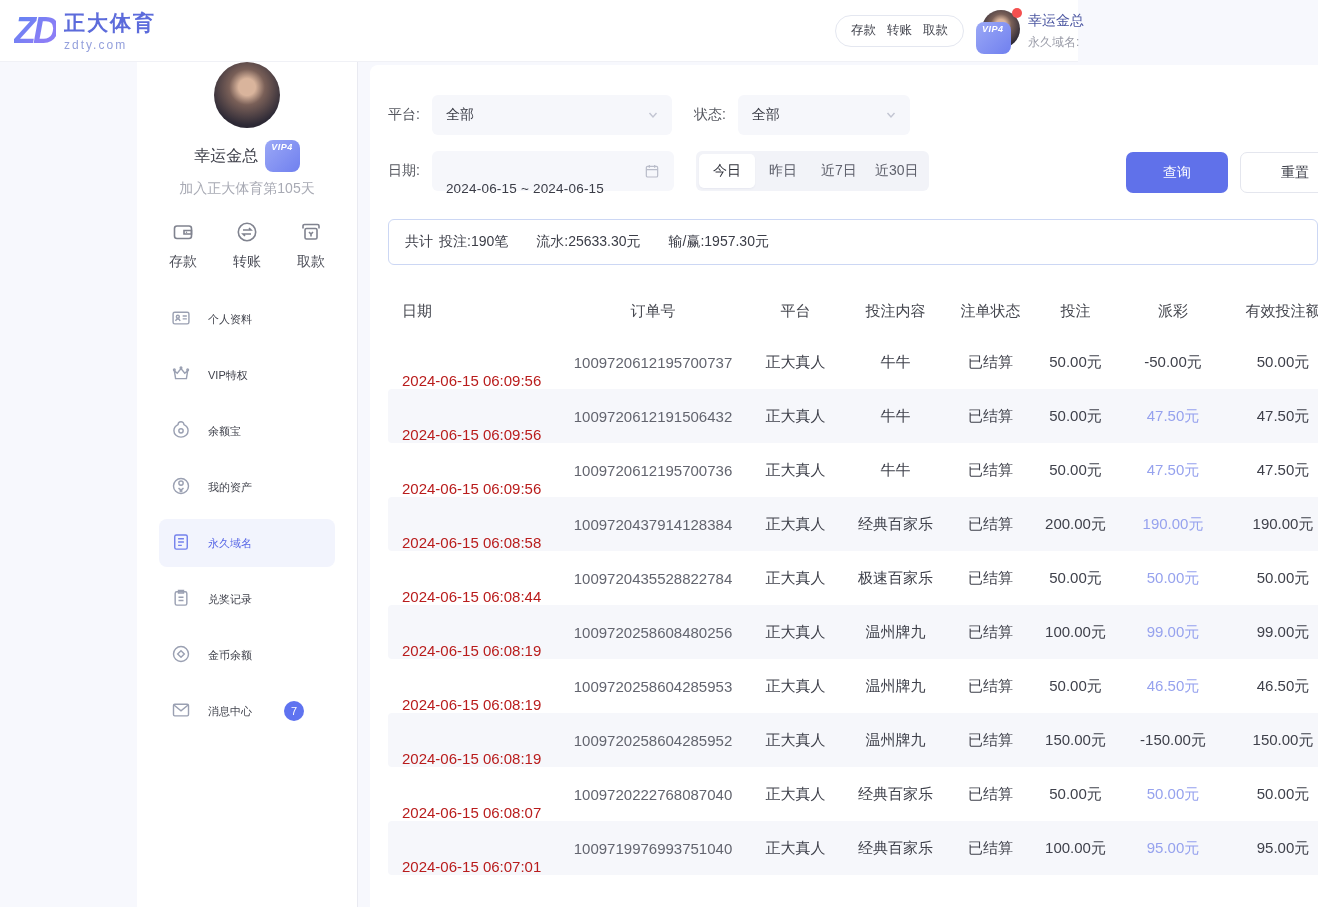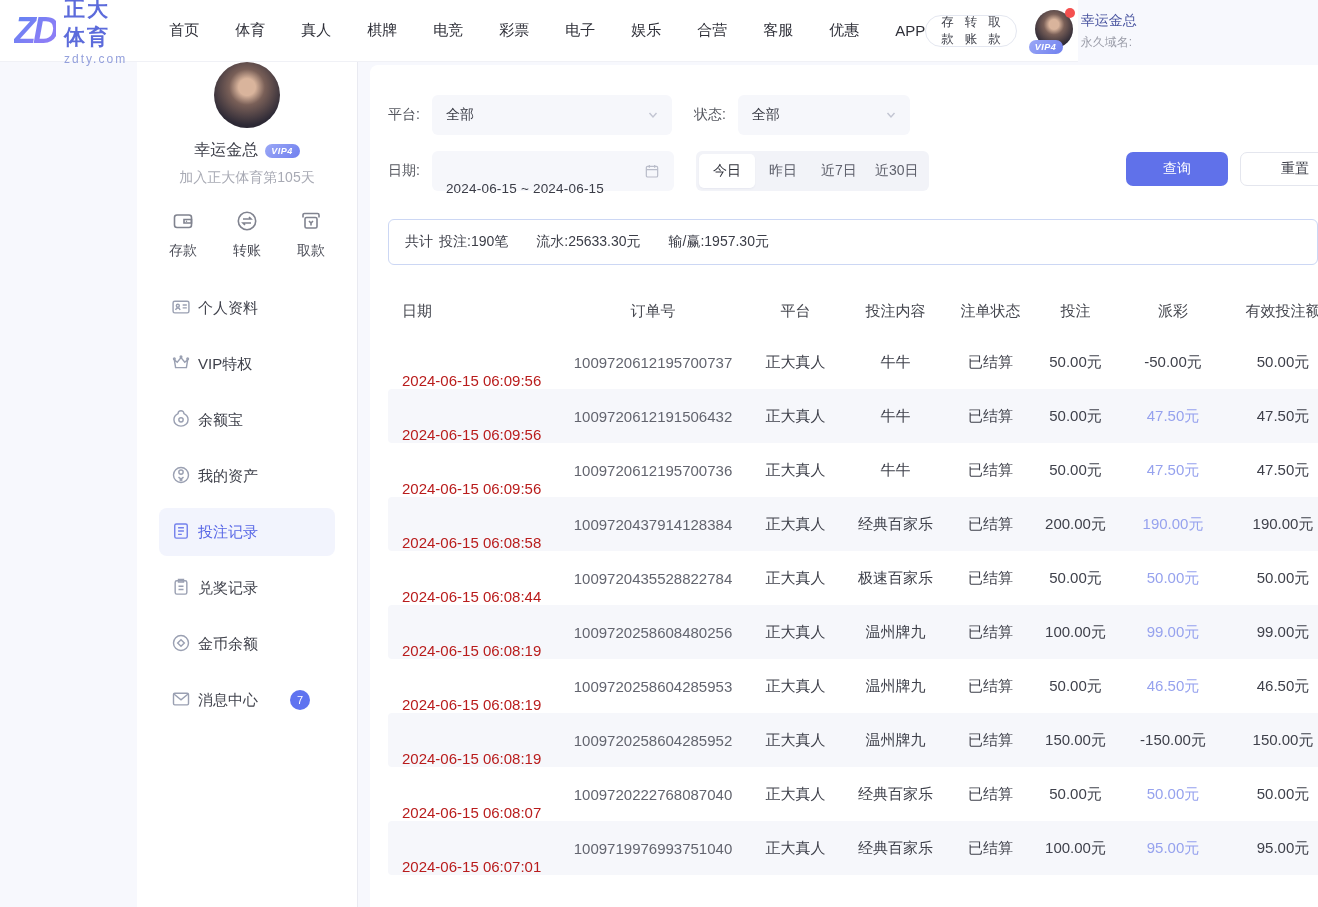--- a/index.html
+++ b/index.html
@@ -39,21 +39,21 @@
     width:38px; height:38px; border-radius:50%;
     background:radial-gradient(circle at 50% 38%, #d9b49c 16%, #7a6058 34%, #2e2a36 72%, #191722 100%);
   }
   .red-dot {
     position:absolute; top:-2px; right:-2px; width:10px; height:10px;
     border-radius:50%; background:#f4504f;
   }
   .vip-badge {
     display:inline-block; background:linear-gradient(135deg,#9ba8f6,#7080ef);
     color:#fff; font-size:9px; font-weight:700; font-style:italic;
-    border-radius:8px; padding:2px 7px 2px 6px; letter-spacing:.5px;
+    border-radius:8px; padding:2px 7px 20px 6px; letter-spacing:.5px;
   }
   .user-avatar-wrap .vip-badge { position:absolute; left:-6px; bottom:-6px; }
   .user-texts { margin-left:8px; padding-top:2px; }
   .user-name { font-size:14px; color:#4a55a0; white-space:nowrap; }
   .user-domain { font-size:12px; color:#9a9ca8; margin-top:4px; white-space:nowrap; }
   
   .sidebar {
     position:fixed; top:62px; left:137px; width:221px; height:845px;
     background:#fff; border-right:1px solid #e9eaf1; overflow:hidden;
   }
@@ -65,21 +65,21 @@
   .quick-actions { display:flex; justify-content:space-between; padding:0 32px; margin-top:22px; }
   .qa-item { display:flex; flex-direction:column; align-items:center; gap:6px; cursor:pointer; }
   .qa-item svg { stroke:#80838f; }
   .qa-label { font-size:14px; color:#4c4e58; }
   .menu { list-style:none; margin-top:24px; }
   .menu-item {
     display:flex; align-items:center; height:48px; margin:8px 22px 8px 22px;
     padding:0 12px; border-radius:8px; cursor:pointer; color:#3f414b;
   }
   .menu-item svg { stroke:#9aa0b2; flex:none; }
-  .menu-item .mi-label { margin-left:7px; font-size:15px; }
+  .menu-item .mi-label { margin-left:17px; font-size:11px; }
   .menu-item.active { background:#f2f4fd; color:#5766e6; }
   .menu-item.active svg { stroke:#7380ec; }
   .menu-item.active .mi-label { color:#5766e6; }
   .mi-badge {
     margin-left:32px; width:20px; height:20px; border-radius:50%;
     background:#5f73f0; color:#fff; font-size:11px; display:flex;
     align-items:center; justify-content:center;
   }
   
   .main-card {
@@ -106,21 +106,21 @@
   .seg-group {
     display:flex; background:#f2f3f8; border-radius:6px; height:40px;
     align-items:center; padding:3px; margin-left:22px;
   }
   .seg {
     min-width:56px; height:34px; display:flex; align-items:center; justify-content:center;
     font-size:14px; color:#5e606b; cursor:pointer; border-radius:5px; padding:0 8px;
   }
   .seg.selected { background:#fff; color:#2f313a; box-shadow:0 1px 2px rgba(60,70,120,.06); }
   .btn {
-    position:absolute; top:1px; height:34px; border-radius:7px; font-size:14px;
+    position:absolute; top:1px; height:41px; border-radius:7px; font-size:14px;
     display:flex; align-items:center; justify-content:center; cursor:pointer;
   }
   .btn-search { left:738px; width:102px; background:#6071ea; color:#fff; border:none; }
   .btn-reset { left:852px; width:110px; background:#fff; color:#3d3f49; border:1px solid #e4e6ee; }
   .summary-bar {
     margin-top:28px; width:930px; height:46px; border:1px solid #ccd7f4;
     border-radius:6px; display:flex; align-items:center; padding:0 16px;
     font-size:14px; color:#3b3d47;
   }
   .summary-bar .sum-prefix { margin-right:6px; }
@@ -150,34 +150,20 @@
 <body>
 
 <div class="header">
   <div class="logo">
     <span class="logo-mark">ZD</span>
     <span class="logo-text">
       <span class="logo-name">正大体育</span>
       <span class="logo-domain">zdty.com</span>
     </span>
   </div>
-  <div class="nav">
-    <span class="nav-item">首页</span>
-    <span class="nav-item">体育</span>
-    <span class="nav-item">真人</span>
-    <span class="nav-item">棋牌</span>
-    <span class="nav-item">电竞</span>
-    <span class="nav-item">彩票</span>
-    <span class="nav-item">电子</span>
-    <span class="nav-item">娱乐</span>
-    <span class="nav-item">合营</span>
-    <span class="nav-item">客服</span>
-    <span class="nav-item">优惠</span>
-    <span class="nav-item">APP</span>
-  </div>
   <div class="header-right">
     <div class="wallet-pill">
       <span>存款</span>
       <span>转账</span>
       <span>取款</span>
     </div>
     <div class="user-block">
       <div class="user-avatar-wrap">
         <div class="avatar-photo"></div>
         <span class="red-dot"></span>
@@ -264,21 +250,21 @@
             <circle cx="12" cy="8.5" r="2.6"></circle>
             <path d="M9 14.5l3 2.5 3-2.5M12 17v2.5M10.2 18h3.6"></path>
           </svg></span>
       <span class="mi-label">我的资产</span>
     </li>
     <li class="menu-item active">
       <span><svg width="20" height="20" viewBox="0 0 24 24" fill="none" stroke-width="1.7">
             <rect x="4.5" y="3.5" width="15" height="17" rx="2"></rect>
             <path d="M8.5 8h7M8.5 12h7M8.5 16h4.5"></path>
           </svg></span>
-      <span class="mi-label">投注记录</span>
+      <span class="mi-label">永久域名</span>
     </li>
     <li class="menu-item">
       <span><svg width="20" height="20" viewBox="0 0 24 24" fill="none" stroke-width="1.7">
             <rect x="5" y="4.5" width="14" height="16" rx="2"></rect>
             <path d="M9 4.5V3h6v3H9V4.5zM9 11h6M9 15h6"></path>
           </svg></span>
       <span class="mi-label">兑奖记录</span>
     </li>
     <li class="menu-item">
       <span><svg width="20" height="20" viewBox="0 0 24 24" fill="none" stroke-width="1.7">

